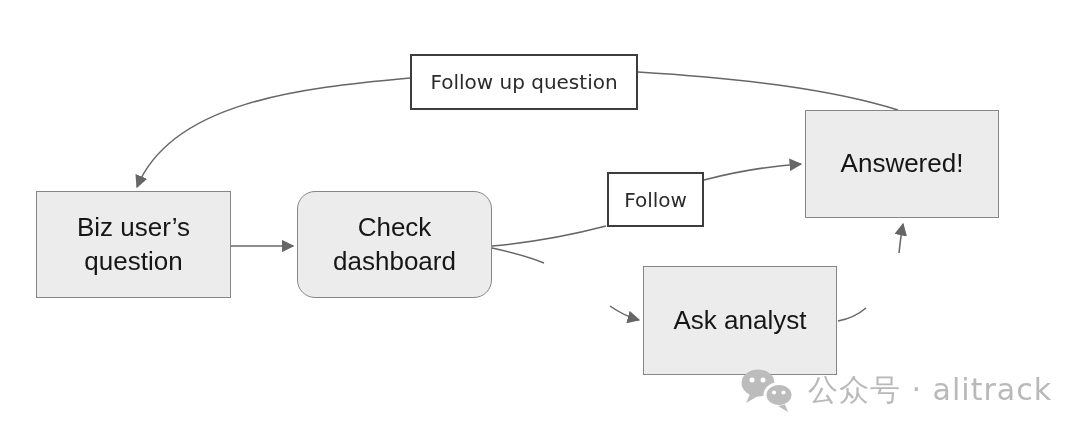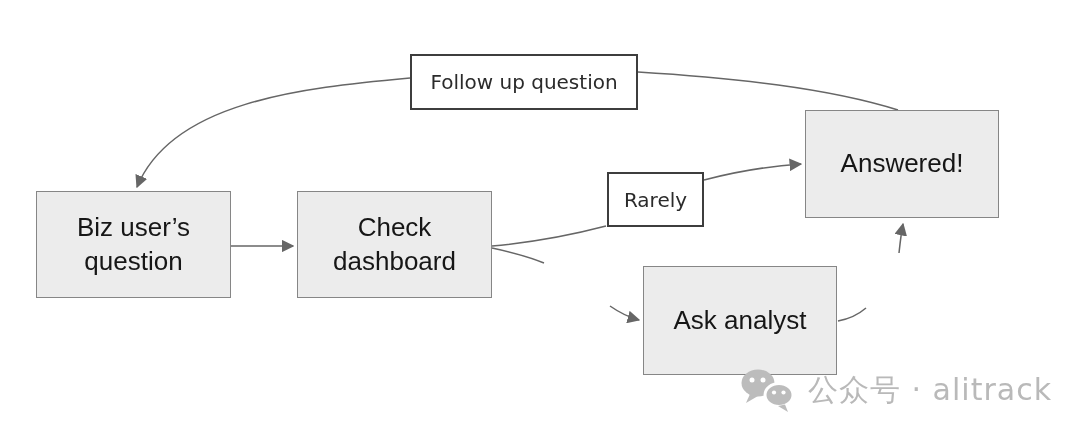--- a/index.html
+++ b/index.html
@@ -24,21 +24,21 @@
     align-items: center;
     justify-content: center;
     text-align: center;
     font-family: "Liberation Sans", sans-serif;
     font-size: 26px;
     line-height: 1.28;
     color: #161616;
     white-space: pre-line;
   }
   .node--biz      { left: 36px;  top: 191px; width: 195px; height: 107px; }
-  .node--check    { left: 297px; top: 191px; width: 195px; height: 107px; }
+  .node--check    { left: 297px; top: 191px; width: 195px; height: 107px; border-radius: 18px; }
   .node--answered { left: 805px; top: 110px; width: 194px; height: 108px; }
   .node--ask      { left: 643px; top: 266px; width: 194px; height: 109px; }
   .edge-label {
     position: absolute;
     box-sizing: border-box;
     background: #ffffff;
     border: 2px solid #3d3d3d;
     display: flex;
     align-items: center;
     justify-content: center;
@@ -107,21 +107,21 @@
 
   <div class="node node--answered">
     <span>Answered!</span>
   </div>
 
   <div class="edge-label edge-label--followup">
     <span>Follow up question</span>
   </div>
 
   <div class="edge-label edge-label--rarely">
-    <span>Rarely</span>
+    <span>Follow</span>
   </div>
 
 
 
   <div class="watermark">
     <svg width="58" height="46" viewBox="0 0 58 46">
       <ellipse cx="18" cy="16" rx="16.5" ry="13.5" fill="#bcbcbc"></ellipse>
       <path d="M 10 27 L 6 36 L 18 29 z" fill="#bcbcbc"></path>
       <circle cx="12" cy="13" r="2.5" fill="#ffffff"></circle>
       <circle cx="23" cy="13" r="2.5" fill="#ffffff"></circle>

